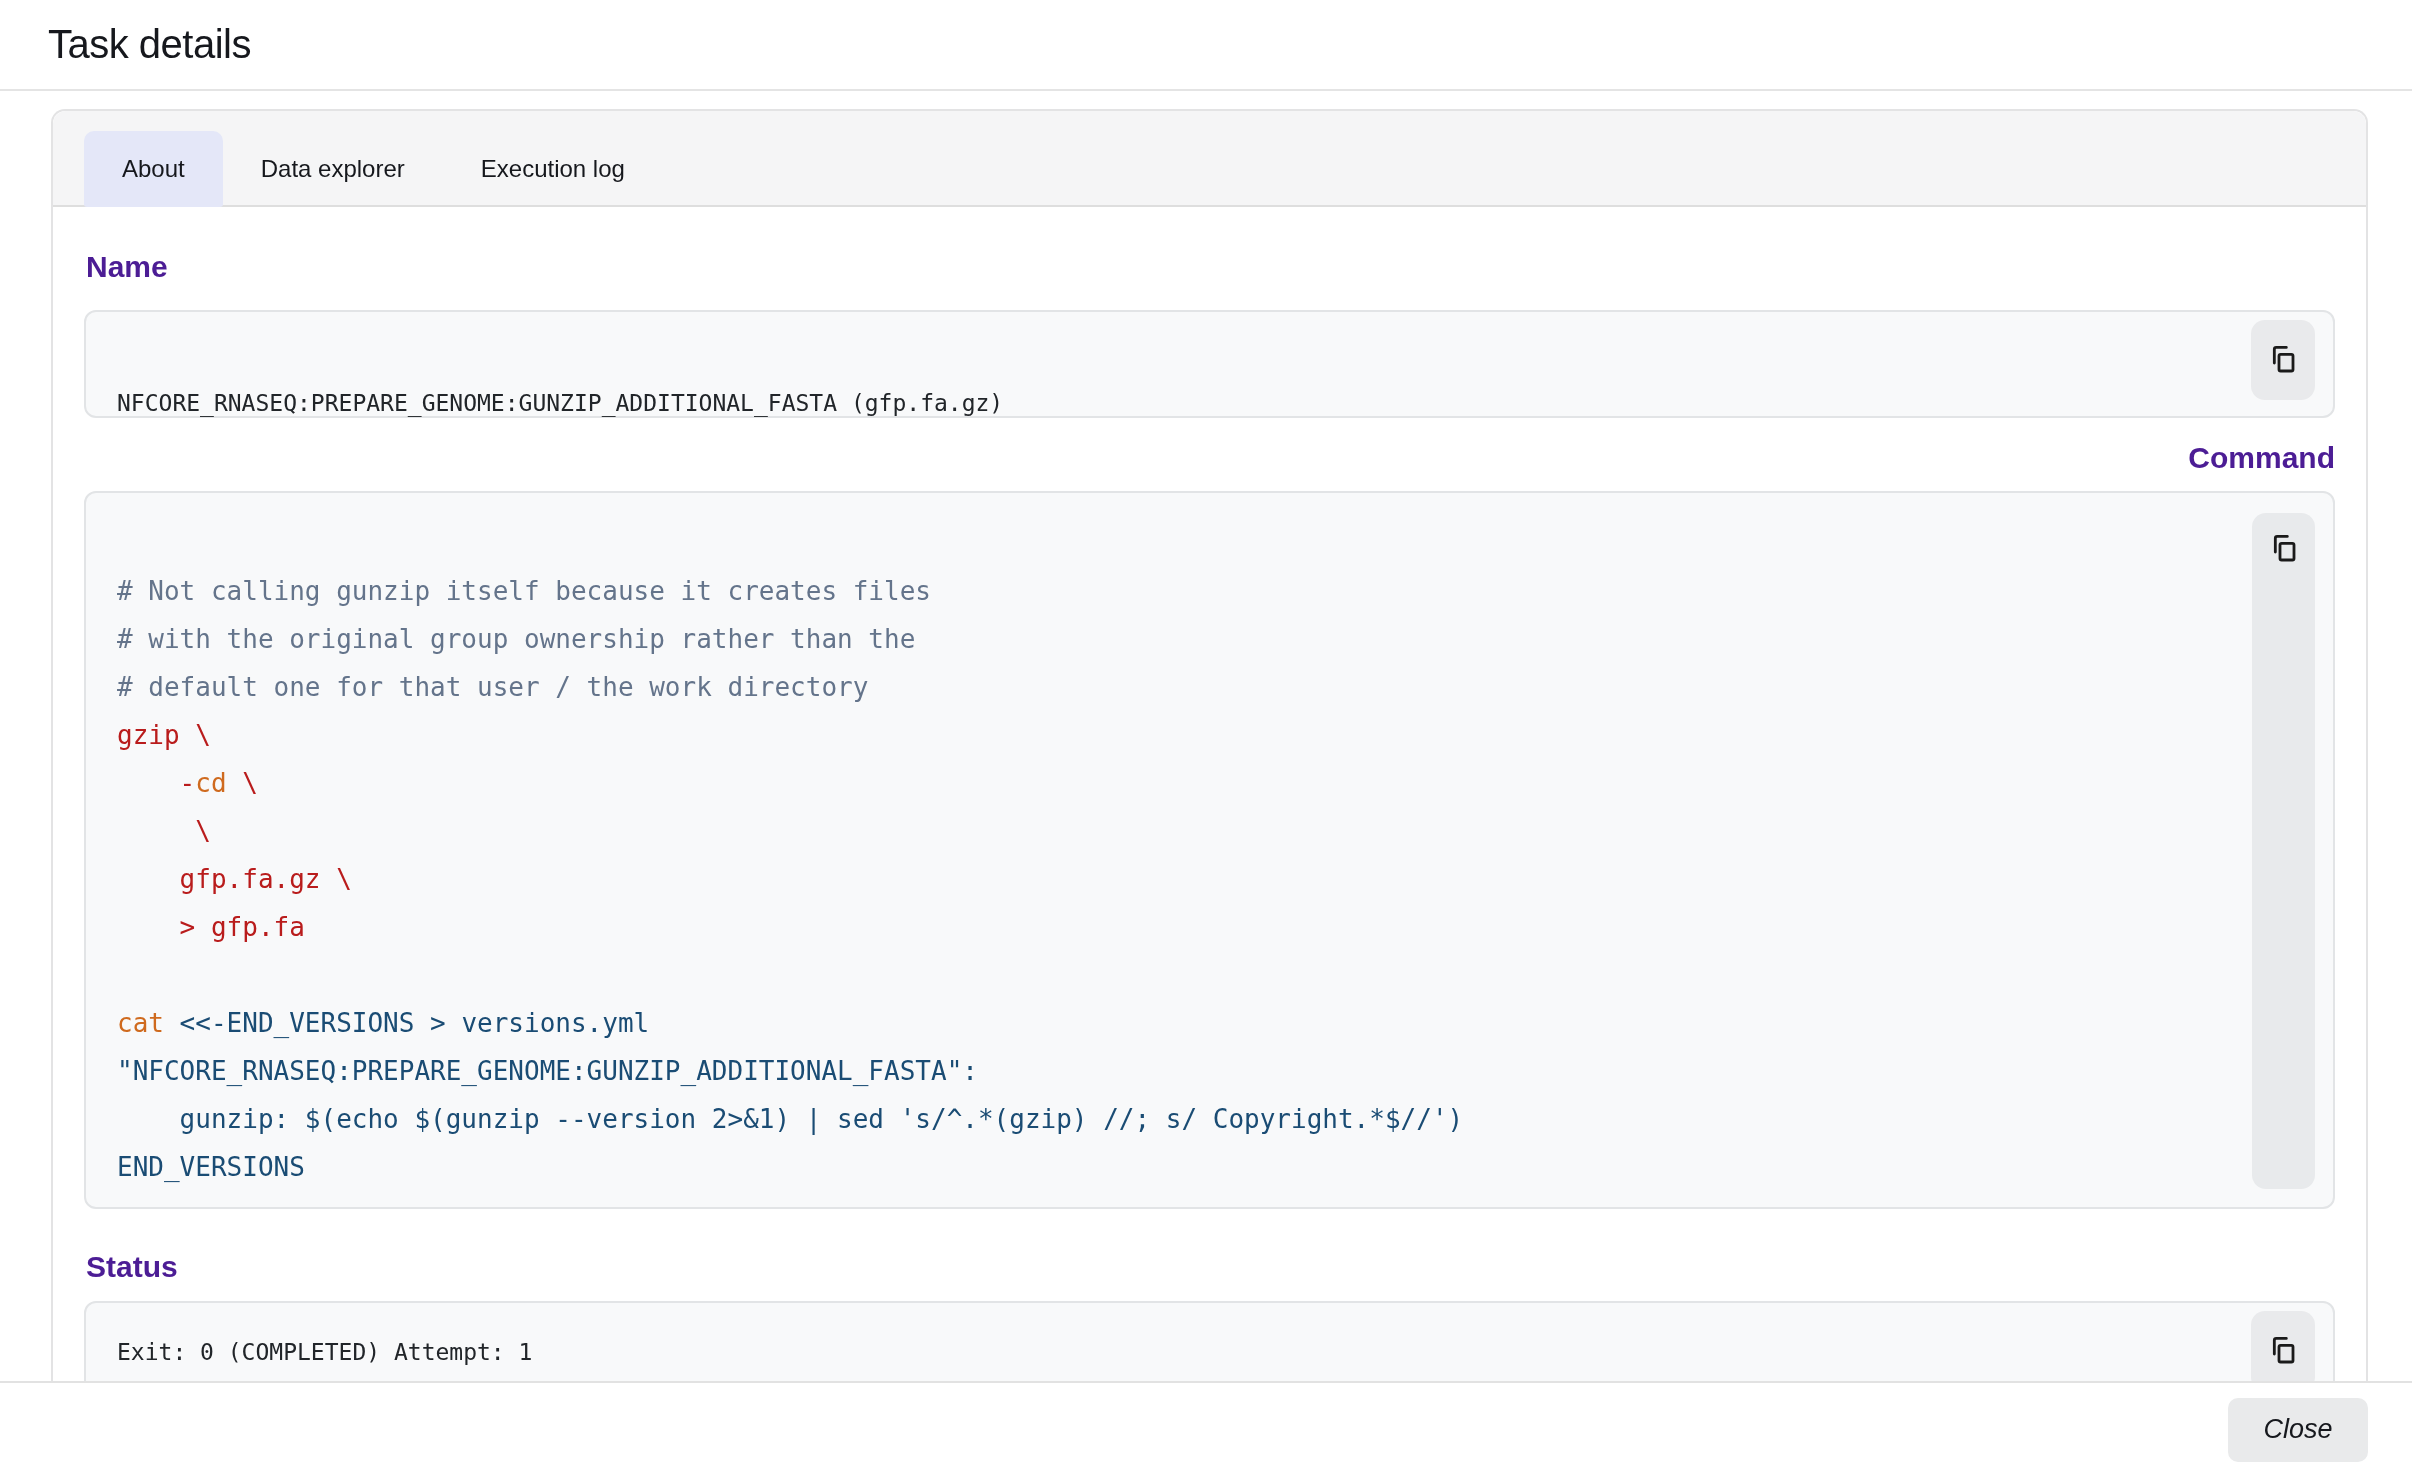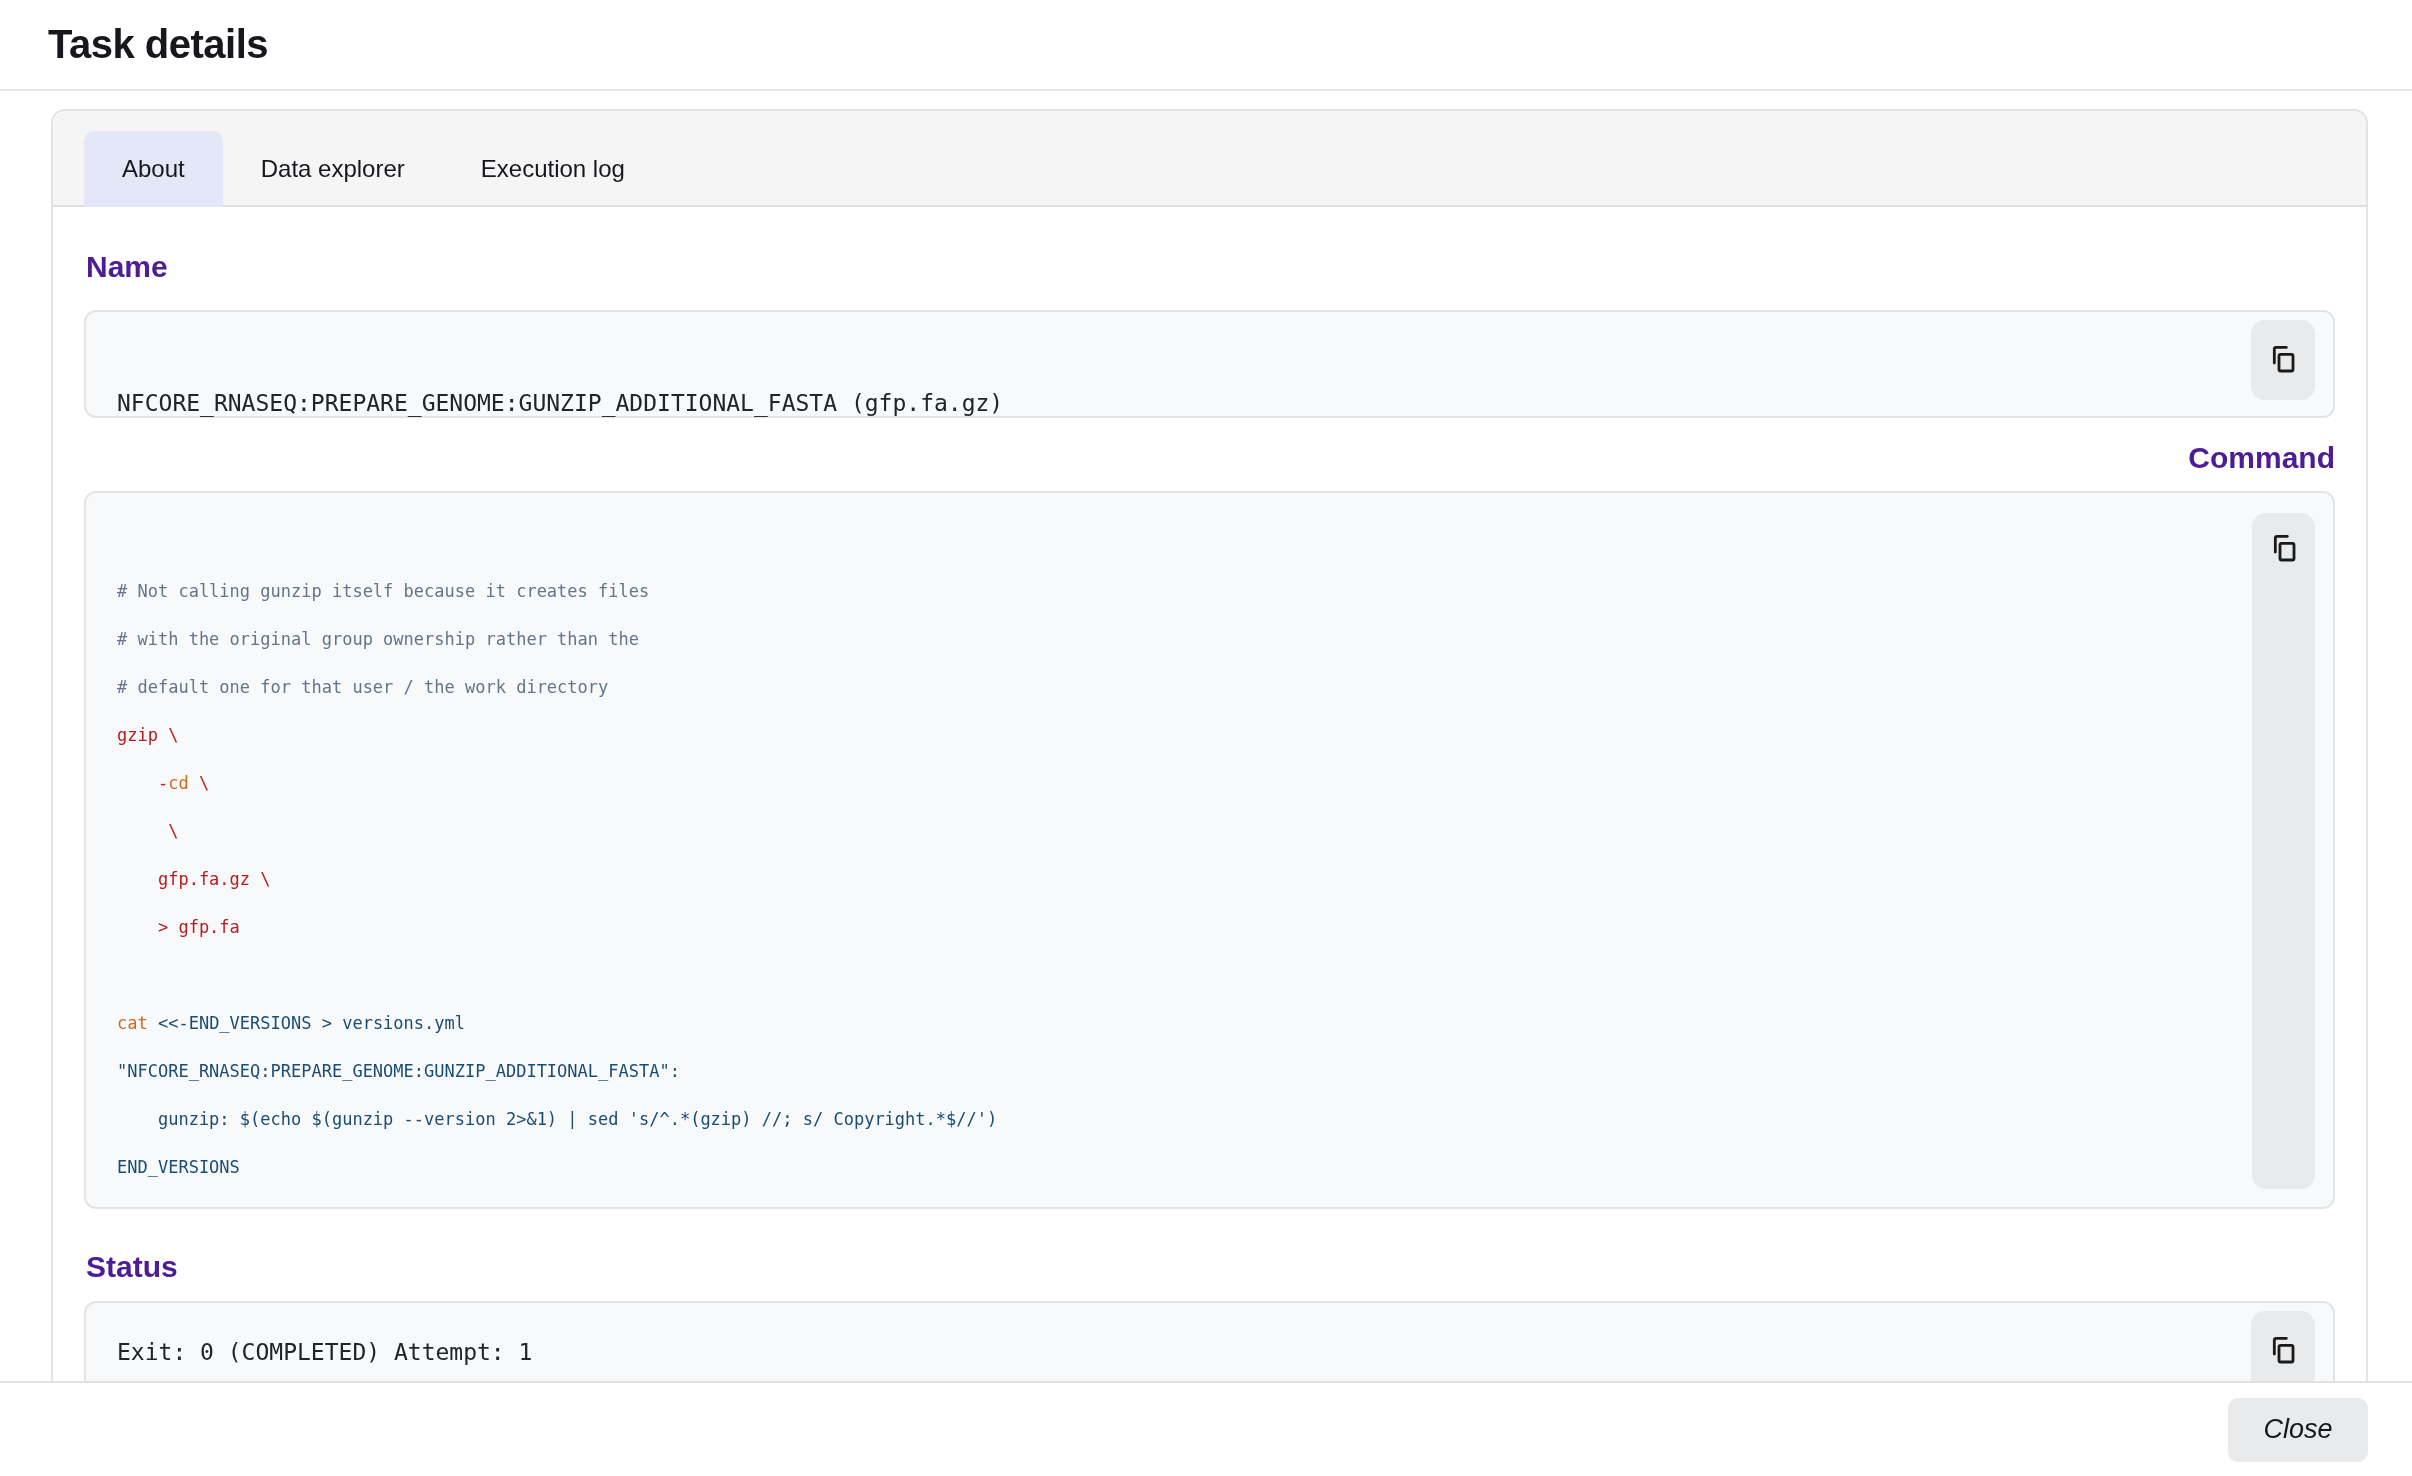--- a/index.html
+++ b/index.html
@@ -14,21 +14,21 @@
   .titlebar {
     height: 91px;
     display: flex;
     align-items: center;
     padding-left: 48px;
     border-bottom: 2px solid #e4e4e4;
     background: #ffffff;
   }
   .titlebar h1 {
     font-size: 40px;
-    font-weight: 700;
+    font-weight: 400;
     letter-spacing: -0.5px;
     color: #16181d;
   }
 
   
   .content {
     height: 1290px;
     overflow: hidden;
     padding: 18px 44px 0 51px;
   }
@@ -119,21 +119,21 @@
   .copy-btn svg { width: 32px; height: 32px; }
 
   
   .codebox {
     height: 718px;
     padding: 26px 120px 0 31px;
     overflow: hidden;
   }
   .codebox pre {
     font-family: "DejaVu Sans Mono", monospace;
-    font-size: 17px;
+    font-size: 26px;
     line-height: 48px;
   }
   .code-line { white-space: pre; }
   .tok-plain   { color: #b91c1c; }
   .tok-comment { color: #64748b; }
   .tok-keyword { color: #cf6a1e; }
   .tok-string  { color: #1a4c74; }
 
   .code-rail {
     position: absolute;

